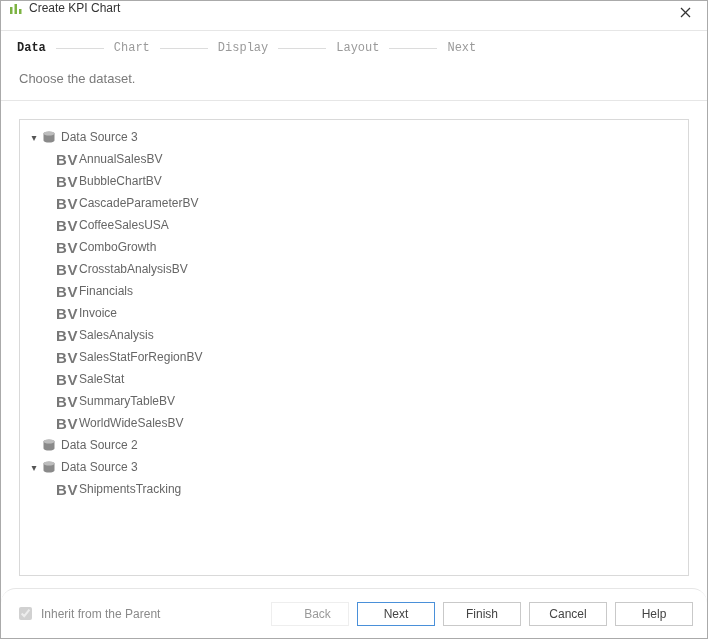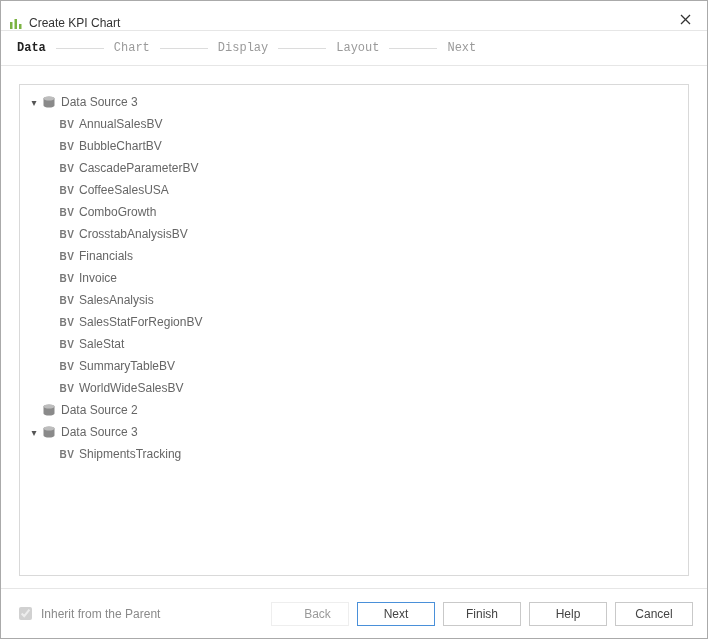--- a/index.html
+++ b/index.html
@@ -17,21 +17,21 @@
     width: 708px;
     height: 639px;
     border: 1px solid #aaa;
     background: #fff;
     display: flex;
     flex-direction: column;
   }
   .titlebar {
     height: 30px;
     display: flex;
-    align-items: flex-end;
+    align-items: flex-start;
     padding: 0 8px;
     border-bottom: 1px solid #e6e6e6;
   }
   .titlebar .title-icon { margin-right: 6px; display: inline-flex; }
   .titlebar .title-text { flex: 0 0 auto; font-size: 12px; color: #333; }
   .titlebar .spacer { flex: 1; }
   .titlebar .close {
     width: 28px; height: 22px;
     display: flex; align-items: center; justify-content: center;
     font-size: 14px; color: #333; cursor: pointer;
@@ -85,32 +85,33 @@
   }
   .tree-node .arrow {
     width: 12px; height: 12px;
     display: inline-flex; align-items: center; justify-content: center;
     font-size: 10px; color: #555;
     margin-right: 1px;
   }
   .tree-node .arrow.none { visibility: hidden; }
   .tree-node .node-icon { width: 16px; display: inline-flex; align-items: center; justify-content: center; margin-right: 4px; }
   .tree-node .bv-badge {
-    font-weight: 700; font-size: 10px; color: #777; letter-spacing: 0.5px;
+    font-weight: 700; font-size: 15px; color: #777; letter-spacing: 0.5px;
   }
   .tree-node .label { color: #666; font-size: 12px; }
   .indent-0 { padding-left: 4px; }
   .indent-1 { padding-left: 22px; }
   .footer {
     height: 50px;
     display: flex;
     align-items: center;
     padding: 0 14px;
     gap: 8px;
     border-top: 1px solid #e6e6e6;
+    border-radius: 15px;
   }
   .footer .chk {
     display: flex; align-items: center; gap: 6px;
     color: #8a8a8a;
     font-size: 12px;
   }
   .footer .chk input[type="checkbox"] { width: 13px; height: 13px; }
   .footer .spacer { flex: 1; }
   .footer button {
     width: 78px; height: 24px;
@@ -156,20 +157,21 @@
       <span class="step-line"></span>
       <span class="step">Chart</span>
       <span class="step-line"></span>
       <span class="step">Display</span>
       <span class="step-line"></span>
       <span class="step">Layout</span>
       <span class="step-line"></span>
       <span class="step">Next</span>
     </div>
 
+  <div class="instruction">Choose the dataset.</div>
 
   <div class="divider"></div>
 
   <div class="content">
     <div class="tree-panel" id="tree">
         <div class="tree-node indent-0">
           <span class="arrow">▾</span>
           <span class="node-icon">
             <svg class="db-icon-svg" width="14" height="13" viewBox="0 0 14 13">
               <ellipse cx="7" cy="2.5" rx="5.5" ry="2" fill="#9a9a9a"></ellipse>
@@ -304,17 +306,17 @@
 
   <div class="footer">
     <label class="chk">
       <input type="checkbox" id="inherit-chk" disabled="" checked="" style="">
       <span>Inherit from the Parent</span>
     </label>
     <span class="spacer"></span>
     <button class="back">Back</button>
     <button class="primary">Next</button>
     <button>Finish</button>
+    <button>Cancel</button>
     <button>Help</button>
-    <button>Cancel</button>
   </div>
 
 </div>
 
 </body></html>

